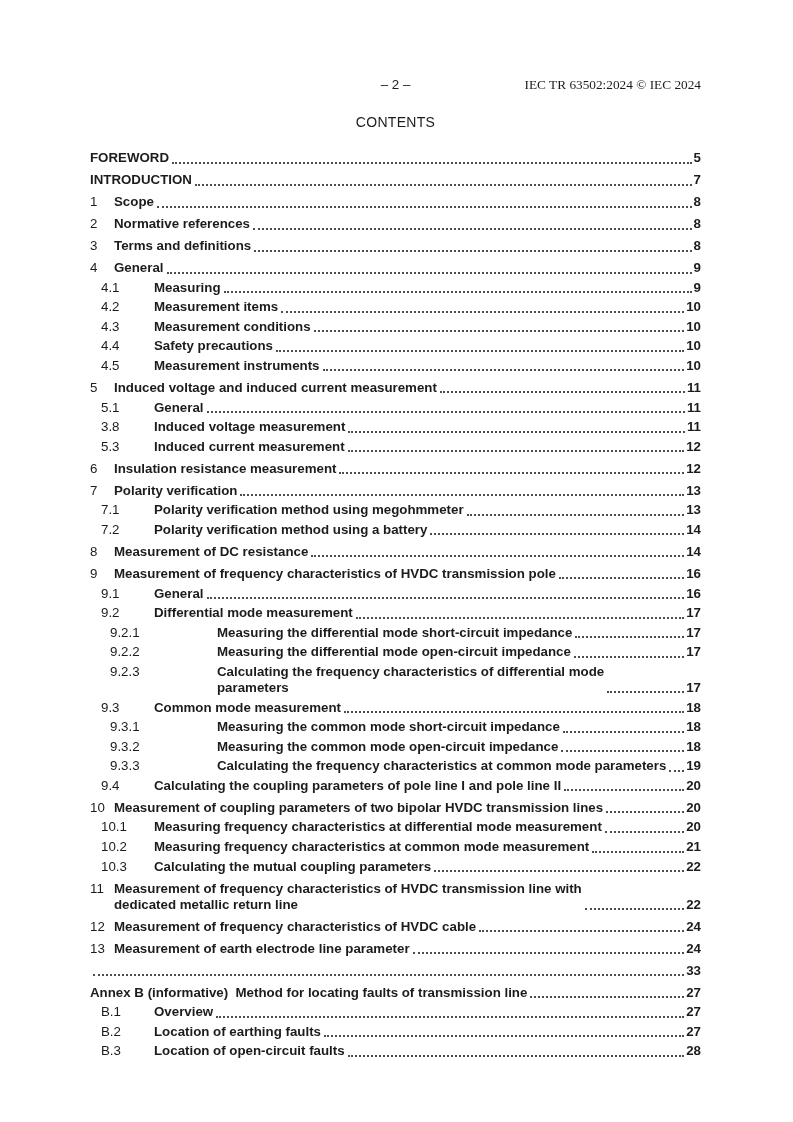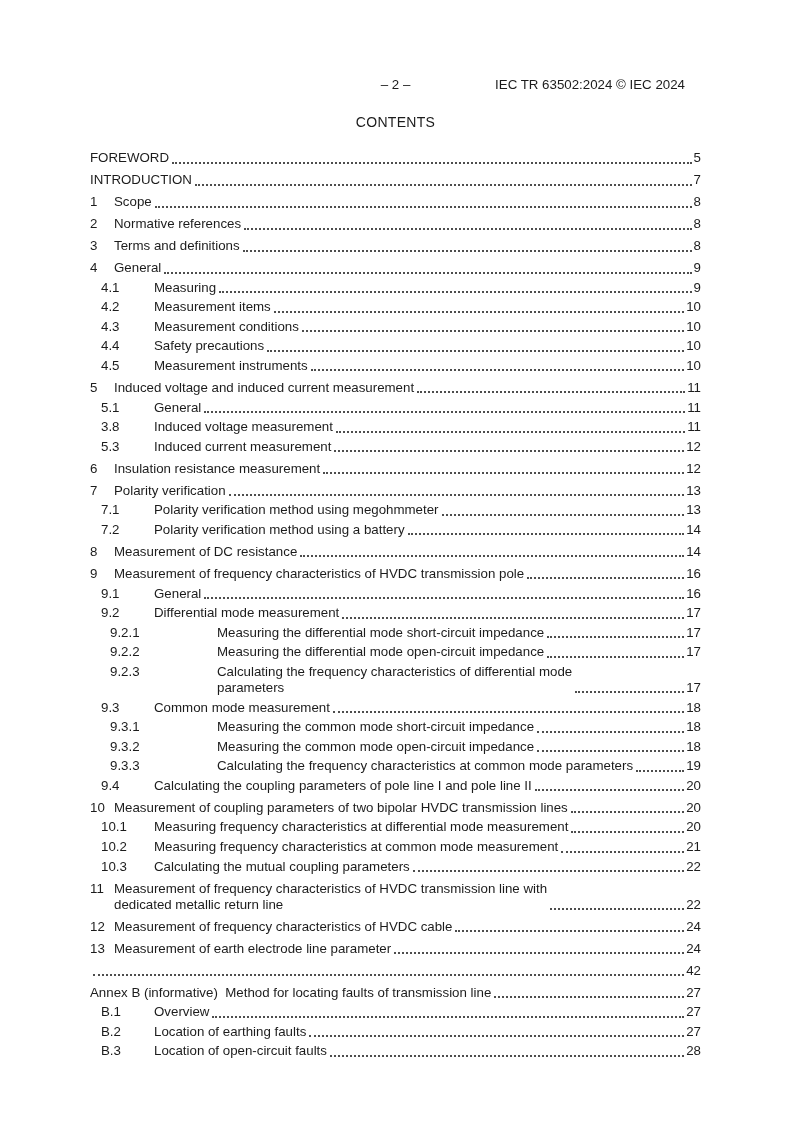--- a/index.html
+++ b/index.html
@@ -21,22 +21,23 @@
     font-size: 13.3px;
     line-height: 16px;
   }
   .page-marker {
     position: absolute;
     left: 0; right: 0;
     text-align: center;
   }
   .doc-ref {
     position: absolute;
-    right: 16px;
+    right: 0;
     top: 0;
+    font-family: Liberation Serif, serif;
   }
   .contents-title {
     position: absolute;
     top: 113px;
     left: 90px;
     width: 611px;
     text-align: center;
     font-size: 14px;
     line-height: 18px;
     font-weight: 400;
@@ -62,20 +63,21 @@
   .lvl1 .num { width: 24px; }
   .lvl2 { padding-left: 11px; }
   .lvl2 .num { width: 53px; }
   .lvl3 { padding-left: 20px; gap: 32px; }
   .lvl3 .num { width: 75px; }
   .body {
     flex: 1;
     min-width: 0;
     display: flex;
     align-items: flex-end;
+    font-weight: bold;
   }
   .t {
     white-space: pre-wrap;
     line-height: 16px;
   }
   .dots {
     flex: 1 1 auto;
     min-width: 10px;
     margin: 0 2px 2.5px 3px;
     border-bottom: 2px dotted #4d4d4d;
@@ -390,21 +392,21 @@
         <span class="num">13</span>
         <span class="body">
           <span class="t">Measurement of earth electrode line parameter</span>
           <span class="dots"></span>
           <span class="pg">24</span>
         </span>
       </div>
       <div class="entry lvl0 sp">
         <span class="body">
           <span class="dots"></span>
-          <span class="pg">42</span>
+          <span class="pg">33</span>
         </span>
       </div>
       <div class="entry lvl0 sp">
         <span class="body">
           <span class="t">Annex B (informative)  Method for locating faults of transmission line</span>
           <span class="dots"></span>
           <span class="pg">27</span>
         </span>
       </div>
       <div class="entry lvl2">

